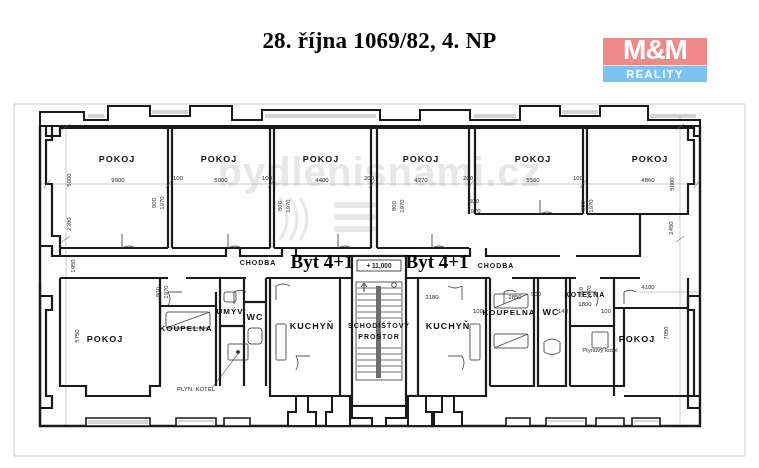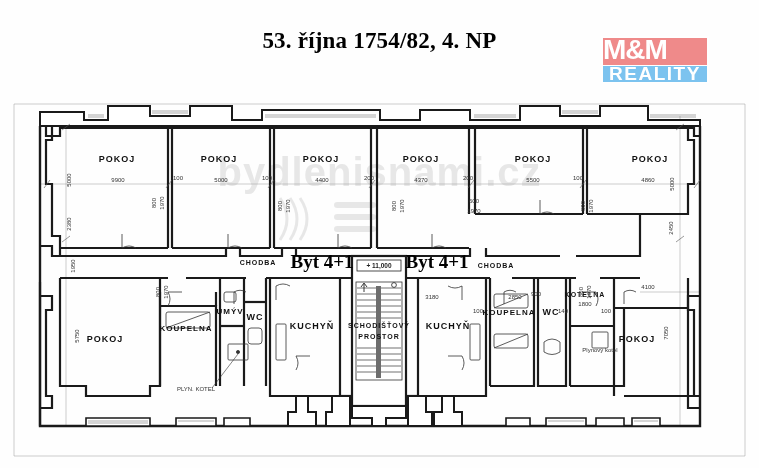--- a/index.html
+++ b/index.html
@@ -52,21 +52,21 @@
   #logo-top {
     position: relative;
     width: 104px; height: 27px;
     background: #ef8a8a;
     overflow: hidden;
   }
   #logo-mm {
     position: absolute;
     left: 0; top: -3px;
     width: 104px;
-    text-align: left;
+    text-align: center;
     font-family: "Liberation Sans", sans-serif;
     font-weight: bold;
     font-size: 28px;
     color: #ffffff;
     letter-spacing: -1px;
     line-height: 30px;
   }
   #logo-bottom {
     position: relative;
     width: 104px; height: 16px;
@@ -74,21 +74,21 @@
     margin-top: 1px;
     overflow: hidden;
   }
   #logo-reality {
     position: absolute;
     left: 0; top: 0;
     width: 104px;
     text-align: center;
     font-family: "Liberation Sans", sans-serif;
     font-weight: bold;
-    font-size: 19px;
+    font-size: 11px;
     color: #ffffff;
     letter-spacing: 1.5px;
     line-height: 16px;
   }
 
   
   #plan {
     position: absolute;
     left: 0; top: 96px;
     width: 759px; height: 372px; text-align: center;
@@ -145,21 +145,21 @@
     text-anchor: middle;
     font-weight: bold;
   }
 </style>
 </head>
 <body>
 
 <div id="page">
 
   <div id="header">
-    <div id="plan-title">53. října 1754/82, 4. NP</div>
+    <div id="plan-title">28. října 1069/82, 4. NP</div>
 
     <div id="logo">
       <div id="logo-top">
         <div id="logo-mm">M&amp;M</div>
       </div>
       <div id="logo-bottom">
         <div id="logo-reality">REALITY</div>
       </div>
     </div>
   </div>

